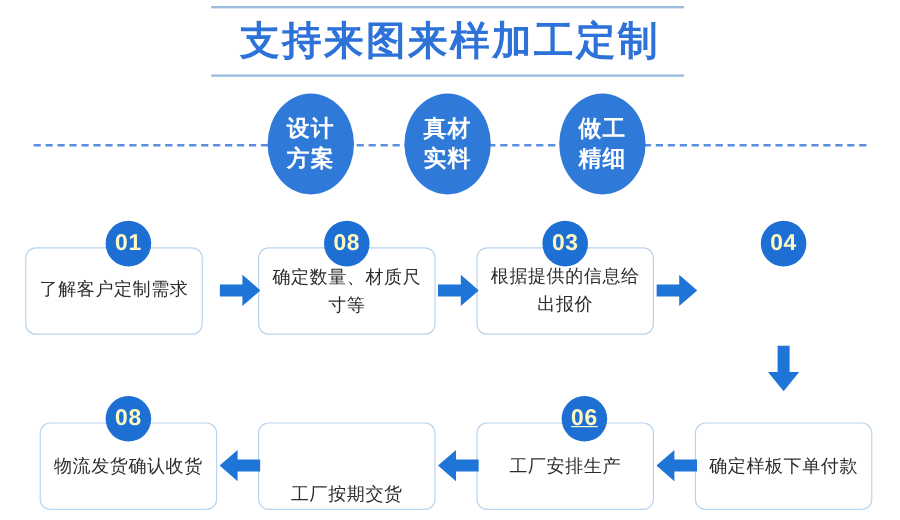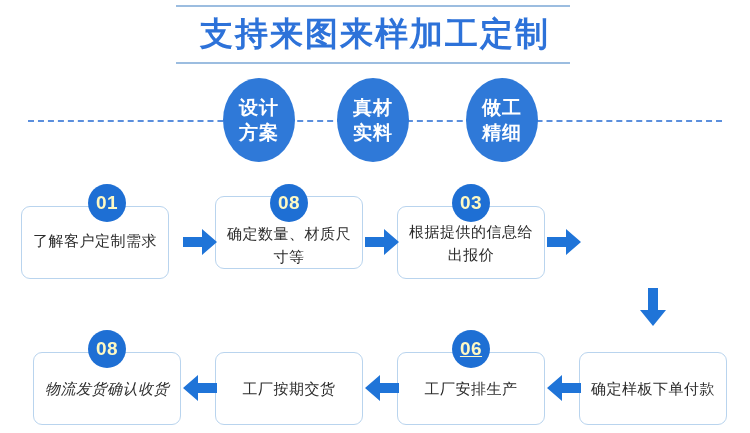--- a/index.html
+++ b/index.html
@@ -147,30 +147,31 @@
   <div class="ellipse e3">
     <span>做工</span>
     <span>精细</span>
   </div>
 
   <div class="flow-box" style="left:21px;  top:206px;font-family:Liberation Mono, monospace;">
     <span class="box-text">了解客户定制需求</span>
   </div>
   <div class="badge" style="left:88px;  top:184px;">01</div>
 
-  <div class="flow-box" style="left:215px; top:196px;align-items:flex-end;">
+  <div class="flow-box" style="left:215px; top:206px;">
     <span class="box-text">确定数量、材质尺寸等</span>
   </div>
   <div class="badge" style="left:270px; top:184px;">08</div>
 
-  <div class="flow-box" style="left:397px; top:206px;">
+  <div class="flow-box" style="left:397px; top:206px;font-family:Liberation Mono, monospace;">
     <span class="box-text">根据提供的信息给出报价</span>
   </div>
   <div class="badge" style="left:452px; top:184px;">03</div>
 
+  <div class="badge" style="left:634px; top:184px;">04</div>
 
   <div class="arrow-h" style="left:183px; top:229px;">
     <svg viewBox="0 0 34 26">
         <path d="M0 8 H19 V0 L34 13 L19 26 V18 H0 Z" fill="#1f74d8"></path>
       </svg>
   </div>
   <div class="arrow-h" style="left:365px; top:229px;">
     <svg viewBox="0 0 34 26">
         <path d="M0 8 H19 V0 L34 13 L19 26 V18 H0 Z" fill="#1f74d8"></path>
       </svg>
@@ -180,33 +181,33 @@
         <path d="M0 8 H19 V0 L34 13 L19 26 V18 H0 Z" fill="#1f74d8"></path>
       </svg>
   </div>
 
   <div class="arrow-v" style="left:640px; top:288px;">
     <svg viewBox="0 0 26 38">
         <path d="M8 0 H18 V22 H26 L13 38 L0 22 H8 Z" fill="#1f74d8"></path>
       </svg>
   </div>
 
-  <div class="flow-box" style="left:33px;  top:352px;font-style:italic;">
+  <div class="flow-box" style="left:33px;  top:352px;">
     <span class="box-text">物流发货确认收货</span>
   </div>
   <div class="badge" style="left:88px;  top:330px;">08</div>
 
-  <div class="flow-box" style="left:215px; top:352px;">
+  <div class="flow-box" style="left:215px; top:352px;align-items:flex-end;">
     <span class="box-text">工厂按期交货</span>
   </div>
 
   <div class="flow-box" style="left:397px; top:352px;">
     <span class="box-text">工厂安排生产</span>
   </div>
-  <div class="badge" style="left:452px; top:330px;text-decoration:underline;">06</div>
+  <div class="badge" style="left:468px; top:330px;text-decoration:underline;">06</div>
 
   <div class="flow-box" style="left:579px; top:352px;">
     <span class="box-text">确定样板下单付款</span>
   </div>
 
   <div class="arrow-h" style="left:183px; top:375px;">
     <svg viewBox="0 0 34 26">
         <path d="M34 8 H15 V0 L0 13 L15 26 V18 H34 Z" fill="#1f74d8"></path>
       </svg>
   </div>

